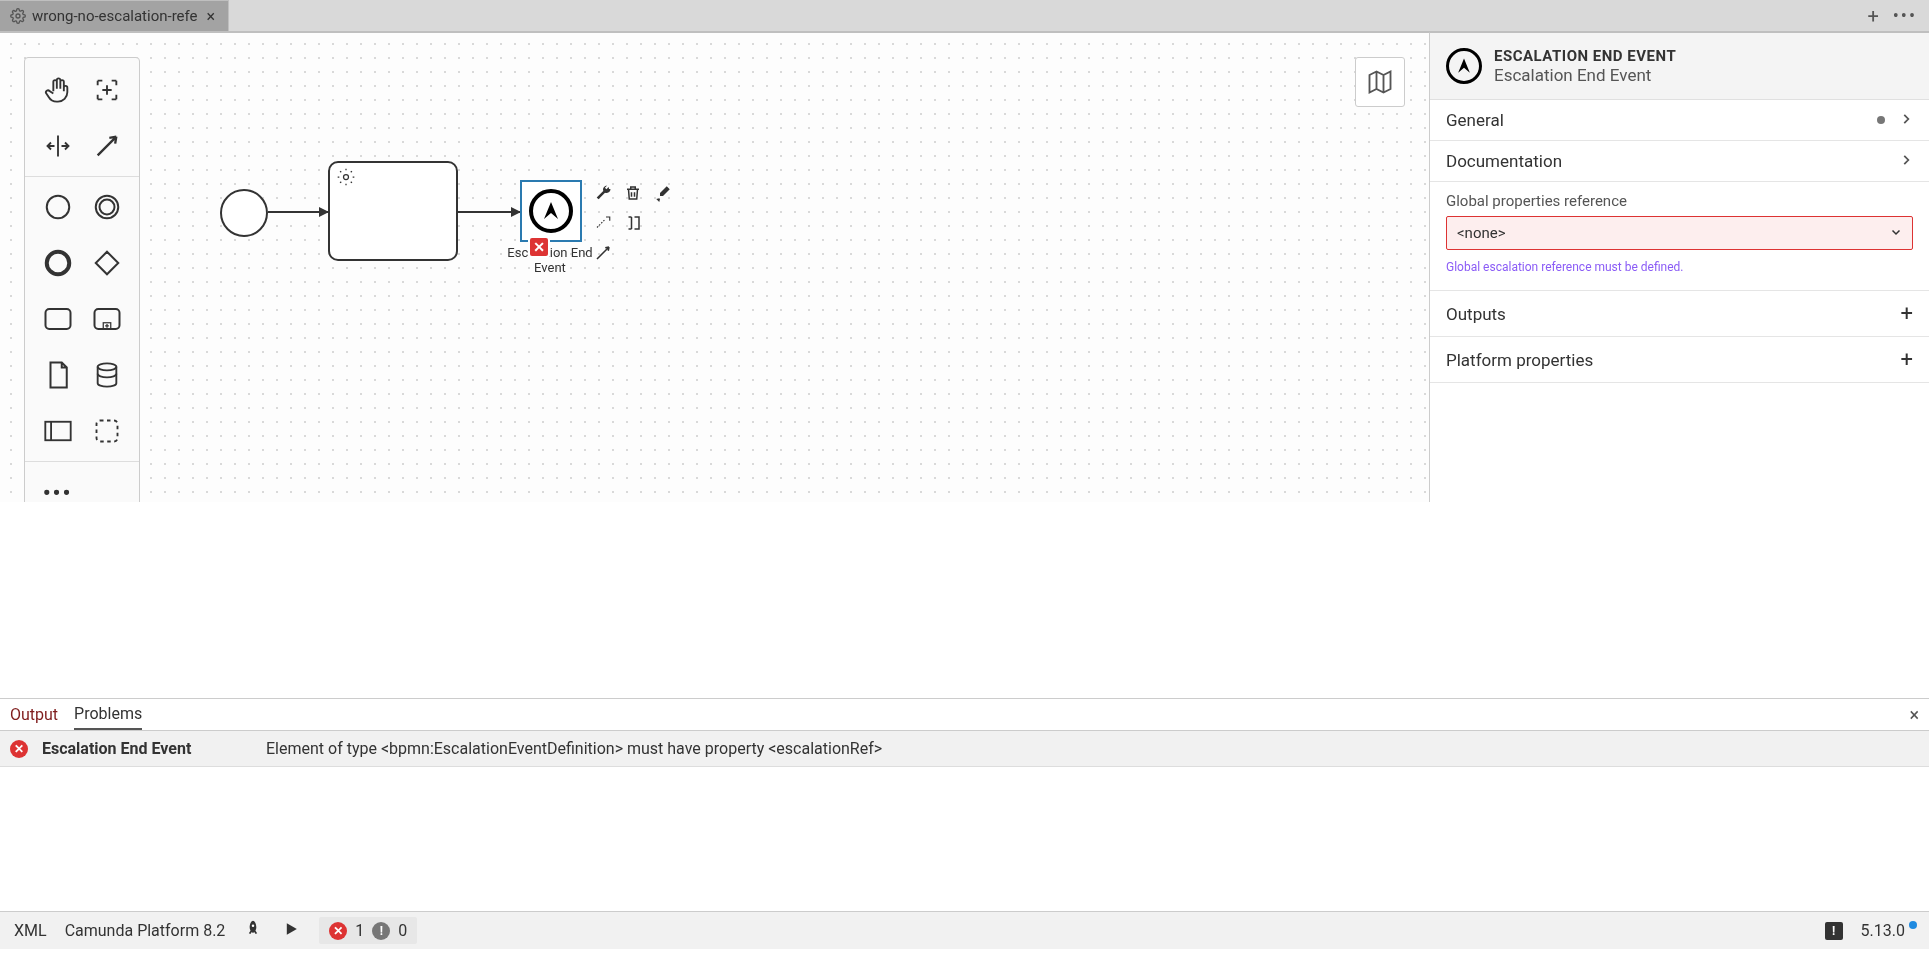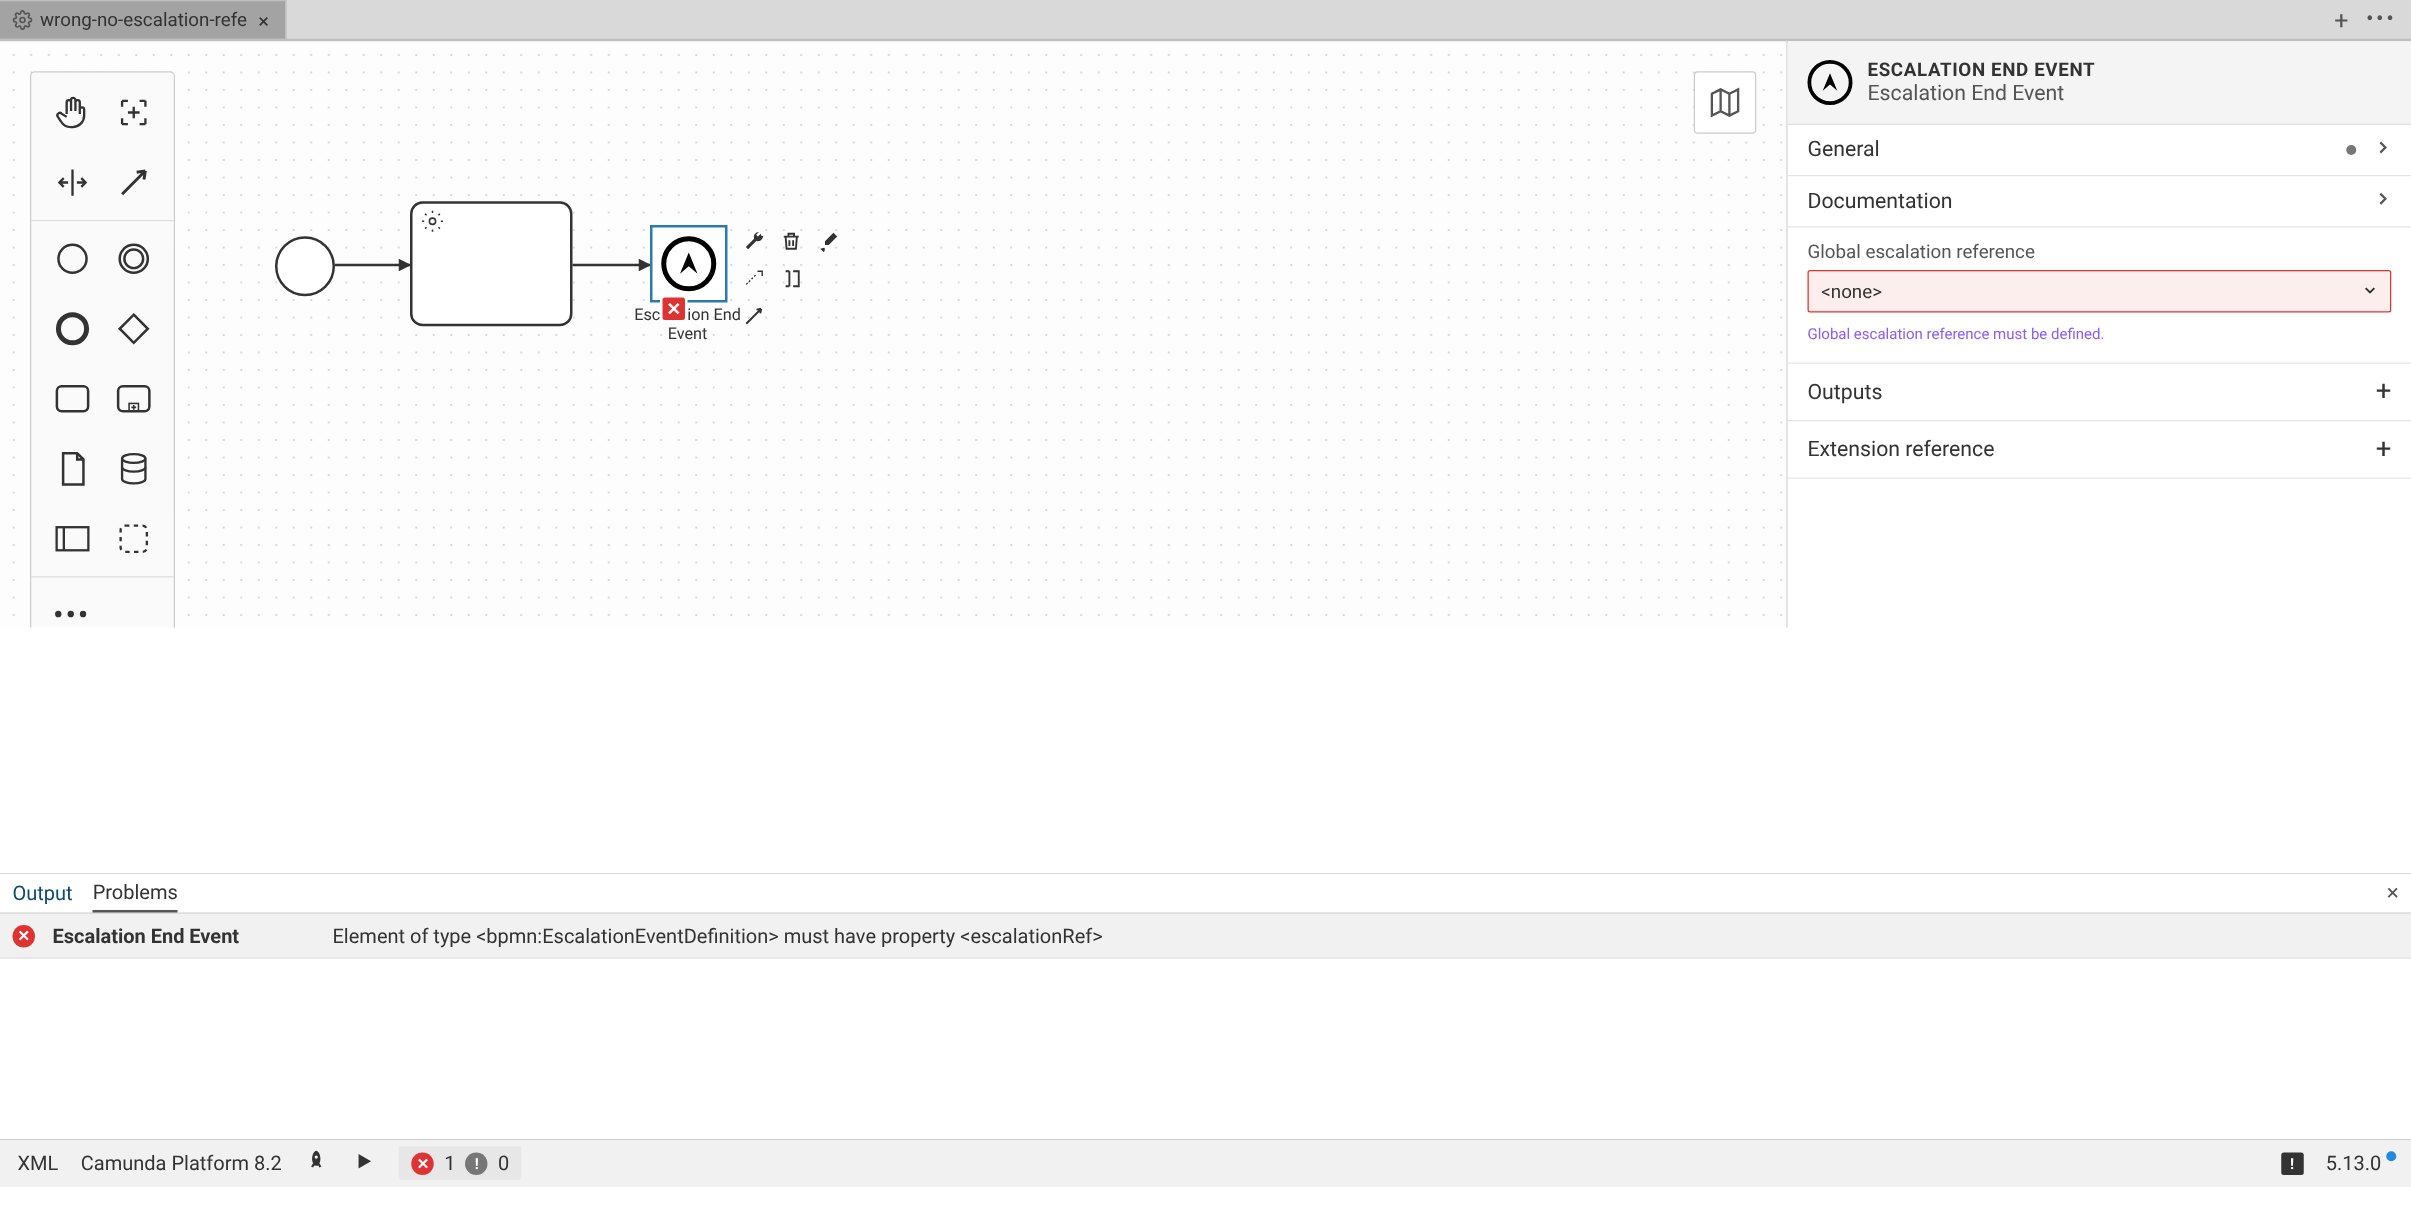--- a/index.html
+++ b/index.html
@@ -234,21 +234,21 @@
     border-top:1px solid #ccc;
   }
   .bottom-tabs {
     display:flex; align-items:center;
     padding:0 10px;
     height:32px;
     gap:16px;
     border-bottom:1px solid #ccc;
   }
   .bottom-tabs .btab {
-    font-size:16px; color:#0c4a6e; padding:5px 0;
+    font-size:16px; color:#7f1d1d; padding:5px 0;
     cursor:pointer;
   }
   .bottom-tabs .btab.active {
     color:#333; border-bottom:2px solid #555;
   }
   .bottom-tabs .close-panel {
     margin-left:auto; font-size:18px; color:#555; cursor:pointer;
   }
   .problem-row {
     display:flex; align-items:center;
@@ -525,37 +525,37 @@
       </div>
       <div class="props-section">
         <span class="sect-title">Documentation</span>
         <span class="chev">
           <svg width="14" height="14" viewBox="0 0 24 24" fill="none" stroke="#555" stroke-width="3">
               <path d="M9 5l7 7-7 7"></path>
             </svg>
         </span>
       </div>
       <div class="props-body">
-        <label>Global escalation reference</label>
+        <label>Global properties reference</label>
         <div class="select">
           <span>&lt;none&gt;</span>
           <span>
             <svg width="12" height="12" viewBox="0 0 24 24" fill="none" stroke="#333" stroke-width="3">
                 <path d="M5 9l7 7 7-7"></path>
               </svg>
           </span>
         </div>
         <div class="err-msg">Global escalation reference must be defined.</div>
       </div>
       <div class="props-section">
         <span class="sect-title">Outputs</span>
         <span class="plus">+</span>
       </div>
       <div class="props-section">
-        <span class="sect-title">Extension reference</span>
+        <span class="sect-title">Platform properties</span>
         <span class="plus">+</span>
       </div>
     </div>
   </div>
 </div>
 
 <div class="bottom-tabs-wrap" style="position:fixed; left:0; right:0; bottom:38px; background:#fff;">
   <div class="bottom-tabs">
     <div class="btab">Output</div>
     <div class="btab active">Problems</div>

